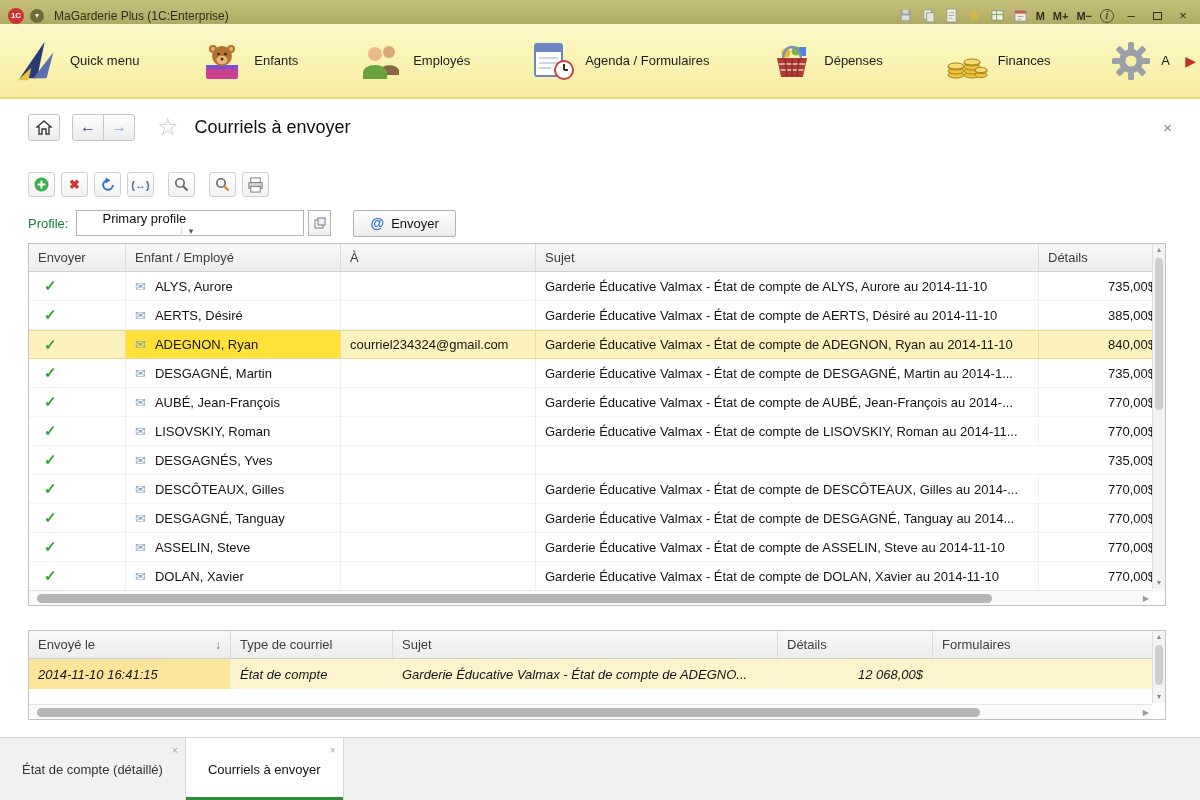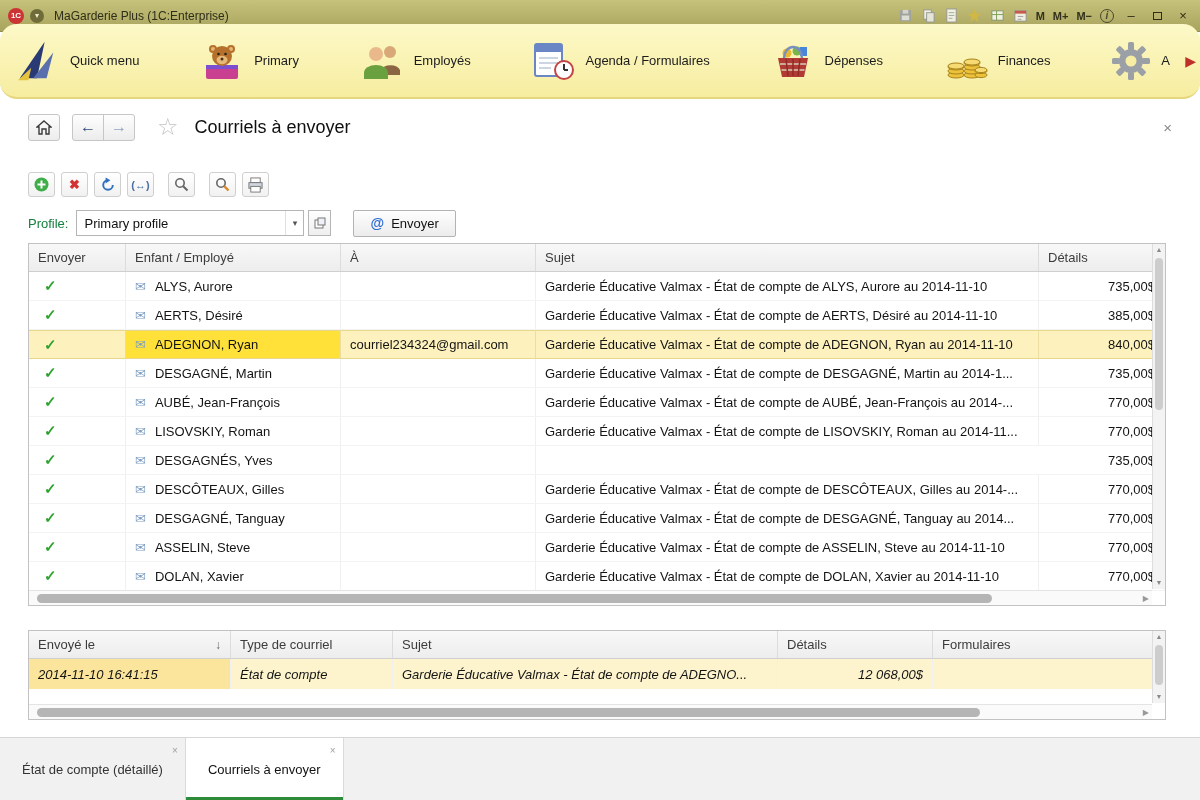--- a/index.html
+++ b/index.html
@@ -21,21 +21,21 @@
   .tb-txt { font-size:11px; font-weight:bold; color:#33301c; }
   .info-circ { width:14px; height:14px; border:1px solid #4a472c; border-radius:50%;
     color:#4a472c; font-size:10px; font-style:italic; font-weight:bold;
     display:flex; align-items:center; justify-content:center; }
   .win-btn { font-size:13px; color:#2f2c18; width:18px; text-align:center; line-height:14px; }
   .win-box { width:9px; height:8px; border:1.5px solid #2f2c18; display:inline-block; }
 
   
   .ribbon { position:absolute; top:24px; left:0; right:0; height:75px;
     background:linear-gradient(#fdf9c8, #f6eda0); border-bottom:2px solid #e6d77f;
-    display:flex; align-items:center; justify-content:space-between; padding:0 30px 0 14px;border-radius:17px; }
+    display:flex; align-items:center; justify-content:space-between; padding:0 30px 0 14px; }
   .ribbon-item { display:flex; align-items:center; gap:10px; font-size:13px; color:#1c1c1c; white-space:nowrap; }
   .ribbon-arrow { position:absolute; right:4px; top:50%; transform:translateY(-50%);
     color:#c0302a; font-size:14px; }
 
   
   .navbar { position:absolute; top:99px; left:0; right:0; height:56px; background:#fff;
     display:flex; align-items:center; padding:0 28px; }
   .nav-btn { width:32px; height:27px; border:1px solid #c6c6c6; border-radius:3px;
     background:linear-gradient(#fefefe,#ececec); display:flex; align-items:center; justify-content:center; }
   .nav-group { display:flex; margin-left:12px; }
@@ -52,21 +52,21 @@
   .t-btn { width:27px; height:25px; border:1px solid #cfcfcf; border-radius:3px;
     background:linear-gradient(#ffffff,#f1f1f1); display:flex; align-items:center;
     justify-content:center; margin-right:6px; }
   .t-gap { width:8px; }
   .glyph-x { color:#d23230; font-size:13px; font-weight:bold; }
   .glyph-fit { color:#4a6fa5; font-size:11px; font-weight:bold; }
 
   
   .profile-row { position:absolute; top:209px; left:28px; display:flex; align-items:center; height:28px; }
   .profile-label { font-size:13px; color:#15803d; margin-right:8px; }
-  .combo { width:228px; height:26px; border:1px solid #b5b5b5; display:flex; align-items:center; background:#fff; }
+  .combo { width:228px; height:26px; border:1px solid #b5b5b5; display:flex; align-items:center; background:#fff;flex-direction:column; }
   .combo input { border:none; outline:none; flex:1; font-size:13px; padding:0 7px;
     font-family:"Liberation Sans",sans-serif; color:#111; background:transparent; }
   .combo .dd { width:18px; height:100%; display:flex; align-items:center; justify-content:center;
     color:#555; font-size:9px; border-left:1px solid #e0e0e0; }
   .combo-extra { width:23px; height:26px; border:1px solid #b5b5b5; margin-left:4px;
     background:linear-gradient(#fff,#efefef); display:flex; align-items:center; justify-content:center; }
   .send-btn { margin-left:22px; height:27px; border:1px solid #b3b3b3; border-radius:2px;
     background:linear-gradient(#fefefe,#ececec); display:flex; align-items:center; gap:7px;
     padding:0 16px; font-size:13px; color:#111; }
   .send-at { color:#2b6cd4; font-weight:bold; font-size:14px; }
@@ -176,21 +176,21 @@
         <circle cx="13" cy="8" r="4" fill="#b5712c"></circle>
           <circle cx="31" cy="8" r="4" fill="#b5712c"></circle>
         <circle cx="13" cy="8" r="2" fill="#e6b877"></circle>
           <circle cx="31" cy="8" r="2" fill="#e6b877"></circle>
         <circle cx="22" cy="15" r="10" fill="#b5712c"></circle>
         <ellipse cx="22" cy="19" rx="5.5" ry="4.2" fill="#e6b877"></ellipse>
         <circle cx="18.5" cy="13" r="1.3" fill="#222"></circle>
           <circle cx="25.5" cy="13" r="1.3" fill="#222"></circle>
         <circle cx="22" cy="18" r="1.5" fill="#4a3018"></circle>
       </svg>
-      <span>Primary</span>
+      <span>Enfants</span>
     </div>
     <div class="ribbon-item">
       <svg width="44" height="40" viewBox="0 0 44 40">
         <circle cx="30" cy="11" r="6" fill="#d9a878"></circle>
         <path d="M21 34 v-5 a10 7 0 0 1 19 0 v5 z" fill="#8a6742"></path>
         <circle cx="16" cy="13" r="7" fill="#e9b98b"></circle>
         <path d="M4 38 v-6 a12 8 0 0 1 24 0 v6 z" fill="#6aa13f"></path>
       </svg>
       <span>Employés</span>
     </div>

